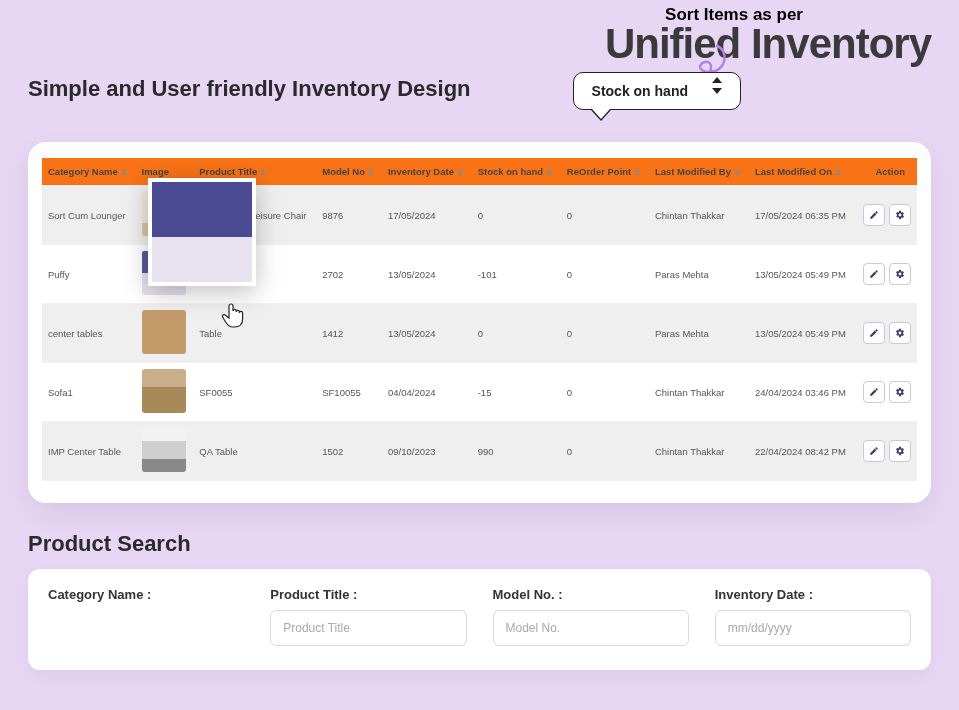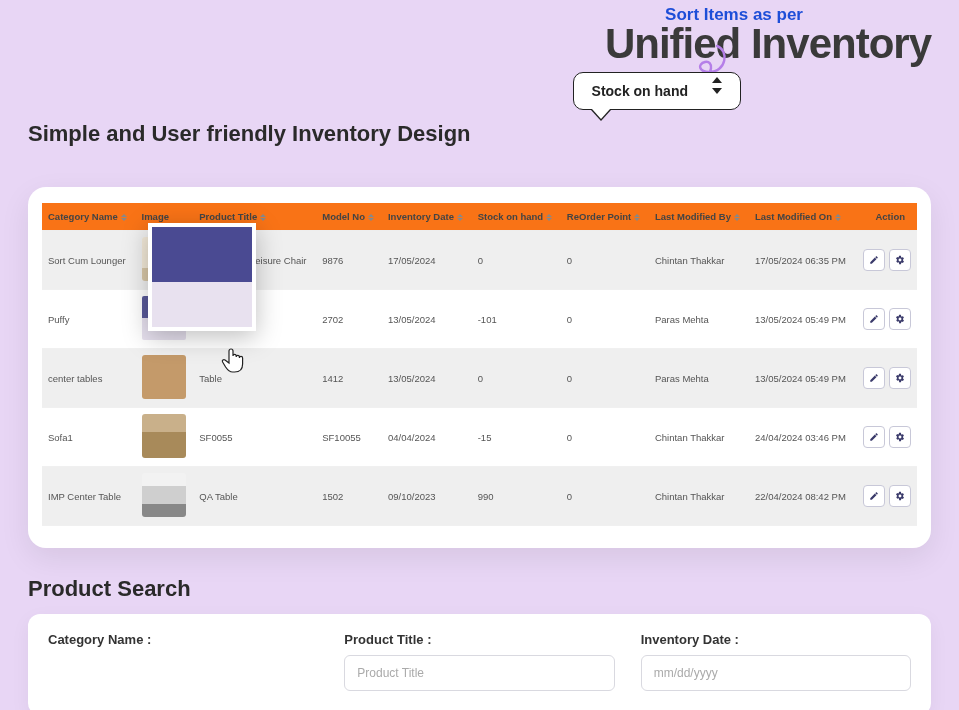--- a/index.html
+++ b/index.html
@@ -1,22 +1,22 @@
 <!DOCTYPE html>
 <html><head>
 <meta charset="utf-8">
 <style>
   * { box-sizing: border-box; margin: 0; padding: 0; }
   body { font-family: -apple-system, BlinkMacSystemFont, "Segoe UI", Arial, sans-serif; background: #e8d6f5; width: 959px; height: 710px; overflow: hidden; }
   .page { padding: 20px 28px; }
   .title { text-align: right; font-size: 42px; font-weight: 800; color: #3a3a3a; letter-spacing: -1px; margin-bottom: 8px; }
   .subtitle-row { display: flex; align-items: center; justify-content: space-between; margin-bottom: 6px; position: relative; }
-  .subtitle { font-size: 22px; font-weight: 700; color: #2a2a2a; margin-top: 45px; }
+  .subtitle { font-size: 22px; font-weight: 700; color: #2a2a2a; }
   .sort-area { position: absolute; right: 128px; top: -72px; }
-  .sort-label { font-size: 17px; font-weight: 700; color: #1d4ed8; text-align: center; line-height: 1.3; }
+  .sort-label { font-size: 17px; font-weight: 700; color: #000000; text-align: center; line-height: 1.3; }
   .sort-label span { display: block; }
   .arrow-swirl { position: absolute; top: 40px; left: 0; }
   .dropdown-wrap { position: absolute; right: 190px; top: -4px; z-index: 5; }
   .dropdown { background: #fff; border: 1px solid #222; border-radius: 10px; padding: 10px 52px 10px 18px; font-size: 14px; font-weight: 700; color: #222; position: relative; cursor: pointer; }
   .dropdown::after { content: ""; position: absolute; right: 18px; top: 50%; transform: translateY(-50%); width: 0; height: 0; border-left: 5px solid transparent; border-right: 5px solid transparent; border-top: 6px solid #222; }
   .dropdown::before { content: ""; position: absolute; right: 18px; top: 50%; transform: translateY(-14px); width: 0; height: 0; border-left: 5px solid transparent; border-right: 5px solid transparent; border-bottom: 6px solid #222; }
   .dropdown-pointer { position: absolute; left: 18px; bottom: -10px; width: 0; height: 0; border-left: 9px solid transparent; border-right: 9px solid transparent; border-top: 10px solid #fff; }
   .dropdown-pointer-border { position: absolute; left: 17px; bottom: -12px; width: 0; height: 0; border-left: 10px solid transparent; border-right: 10px solid transparent; border-top: 11px solid #222; z-index: -1; }
   .card { background: #fff; border-radius: 18px; padding: 16px 14px 22px; box-shadow: 0 10px 30px rgba(0,0,0,0.08); margin-top: 40px; position: relative; }
   table { width: 100%; border-collapse: collapse; font-size: 9.5px; }
@@ -259,17 +259,21 @@
 
   <div class="search-card">
     <div class="field">
       <label>Category Name :</label>
     </div>
     <div class="field">
       <label>Product Title :</label>
       <input type="text" placeholder="Product Title" style="">
     </div>
     <div class="field">
+      <label>Model No. :</label>
+      <input type="text" placeholder="Model No." style="">
+    </div>
+    <div class="field">
       <label>Inventory Date :</label>
       <input type="text" placeholder="mm/dd/yyyy" style="">
     </div>
   </div>
 </div>
 
 </body></html>

